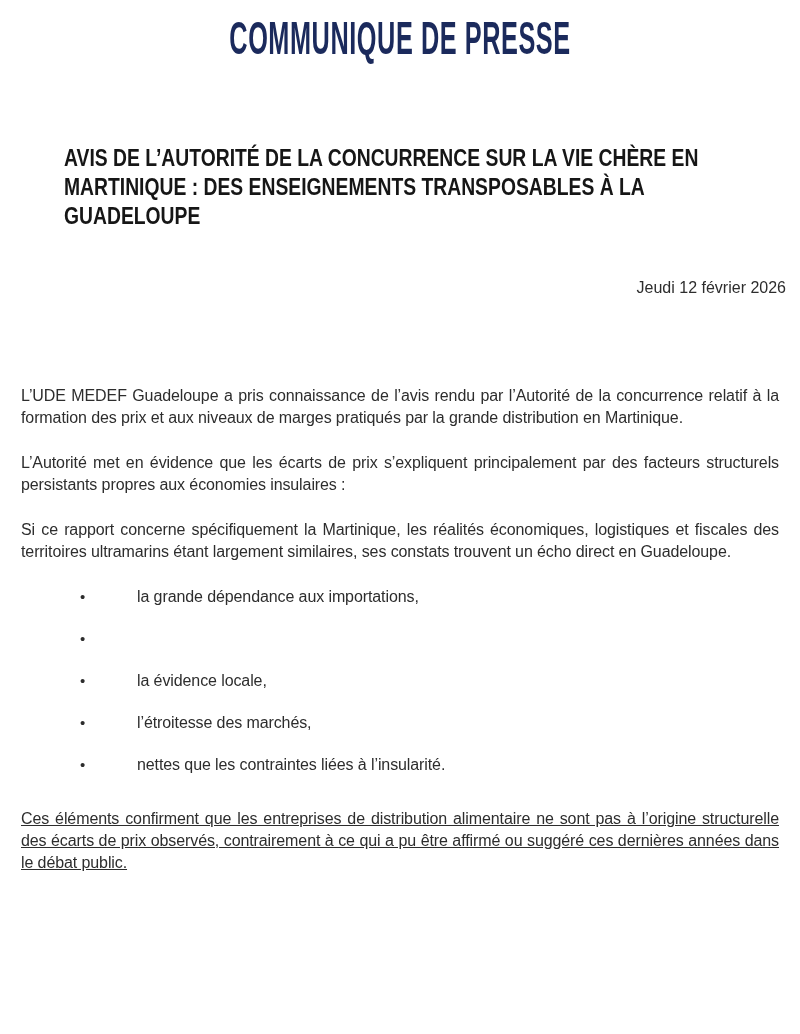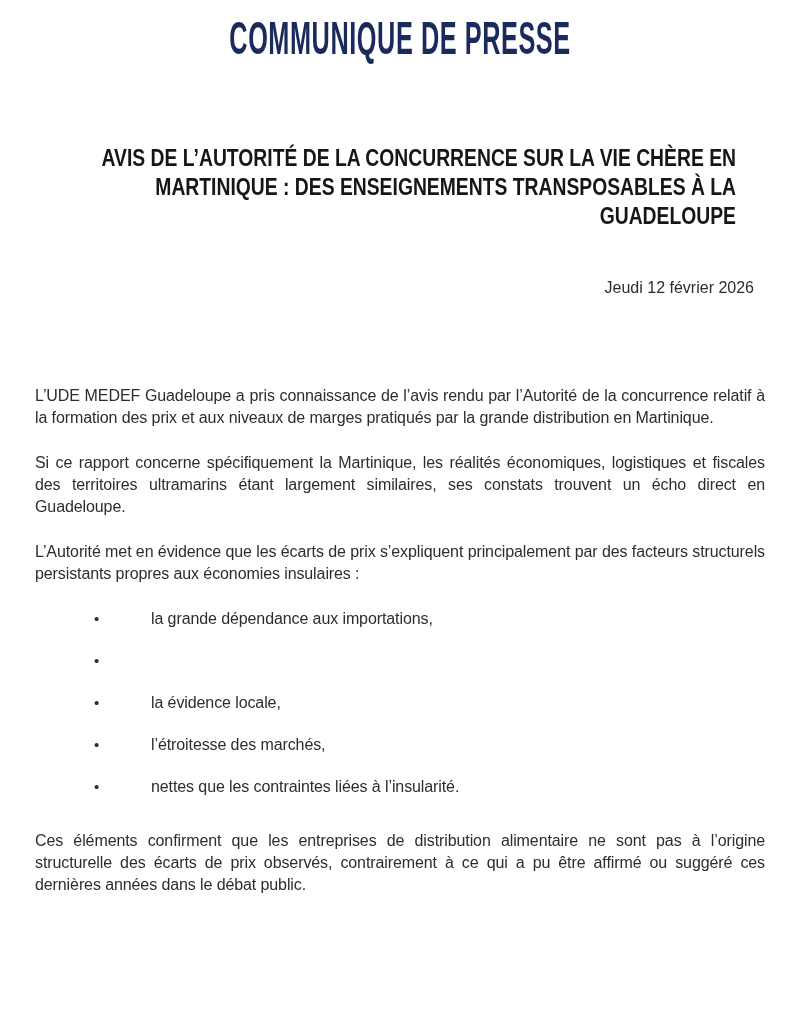--- a/index.html
+++ b/index.html
@@ -21,41 +21,41 @@
     font-size: 46px;
     line-height: 40px;
     font-weight: 700;
     letter-spacing: 1px;
     transform: scaleX(0.55);
     transform-origin: 50% 50%;
     white-space: nowrap;
   }
   .doc-heading {
     margin: 86px 0 0 0;
-    text-align: right;
+    text-align: left;
     font-size: 23px;
     line-height: 29px;
     font-weight: 700;
   }
   .doc-heading .h-line {
     display: block;
     transform: scaleX(0.84);
     transform-origin: 50% 50%;
     white-space: nowrap;
   }
   .doc-date {
     margin-top: 46px;
-    padding-right: 46px;
+    padding-right: 14px;
     text-align: right;
     font-size: 16px;
     line-height: 22px;
   }
   .doc-body {
     margin-top: 86px;
-    padding: 0 35px;
+    padding: 0 21px;
     font-size: 16px;
     line-height: 22px;
     text-align: justify;
     letter-spacing: -0.1px;
   }
   .doc-body p {
     margin: 0 0 23px 0;
   }
   .bullet-list {
     list-style: none;
@@ -68,20 +68,21 @@
     line-height: 22px;
     text-align: left;
   }
   .bullet-list .bullet {
     flex: 0 0 57px;
     width: 57px;
     font-size: 15px;
   }
   .doc-body p.closing {
     margin: 32px 0 0 0;
+    text-decoration: underline;
   }
 </style>
 </head>
 <body>
 
 <main>
 
   <h1 class="doc-title" style="color: rgb(27, 42, 92);">COMMUNIQUE DE PRESSE</h1>
 
   <h2 class="doc-heading" style="color: rgb(22, 22, 22);">
@@ -90,23 +91,23 @@
     <span class="h-line">GUADELOUPE</span>
   </h2>
 
   <div class="doc-date">Jeudi 12 février 2026</div>
 
   <section class="doc-body">
 
     <p>L’UDE MEDEF Guadeloupe a pris connaissance de l’avis rendu par l’Autorité de la concurrence relatif à la formation des prix et aux niveaux de marges pratiqués par la grande distribution en Martinique.</p>
 
 
+    <p>L’Autorité met en évidence que les écarts de prix s’expliquent principalement par des facteurs structurels persistants propres aux économies insulaires :</p>
+
     <p>Si ce rapport concerne spécifiquement la Martinique, les réalités économiques, logistiques et fiscales des territoires ultramarins étant largement similaires, ses constats trouvent un écho direct en Guadeloupe.</p>
-
-    <p>L’Autorité met en évidence que les écarts de prix s’expliquent principalement par des facteurs structurels persistants propres aux économies insulaires :</p>
 
     <ul class="bullet-list">
       <li>
         <span class="bullet">•</span>
         <span class="li-text">la grande dépendance aux importations,</span>
       </li>
       <li>
         <span class="bullet">•</span>
       </li>
       <li>

